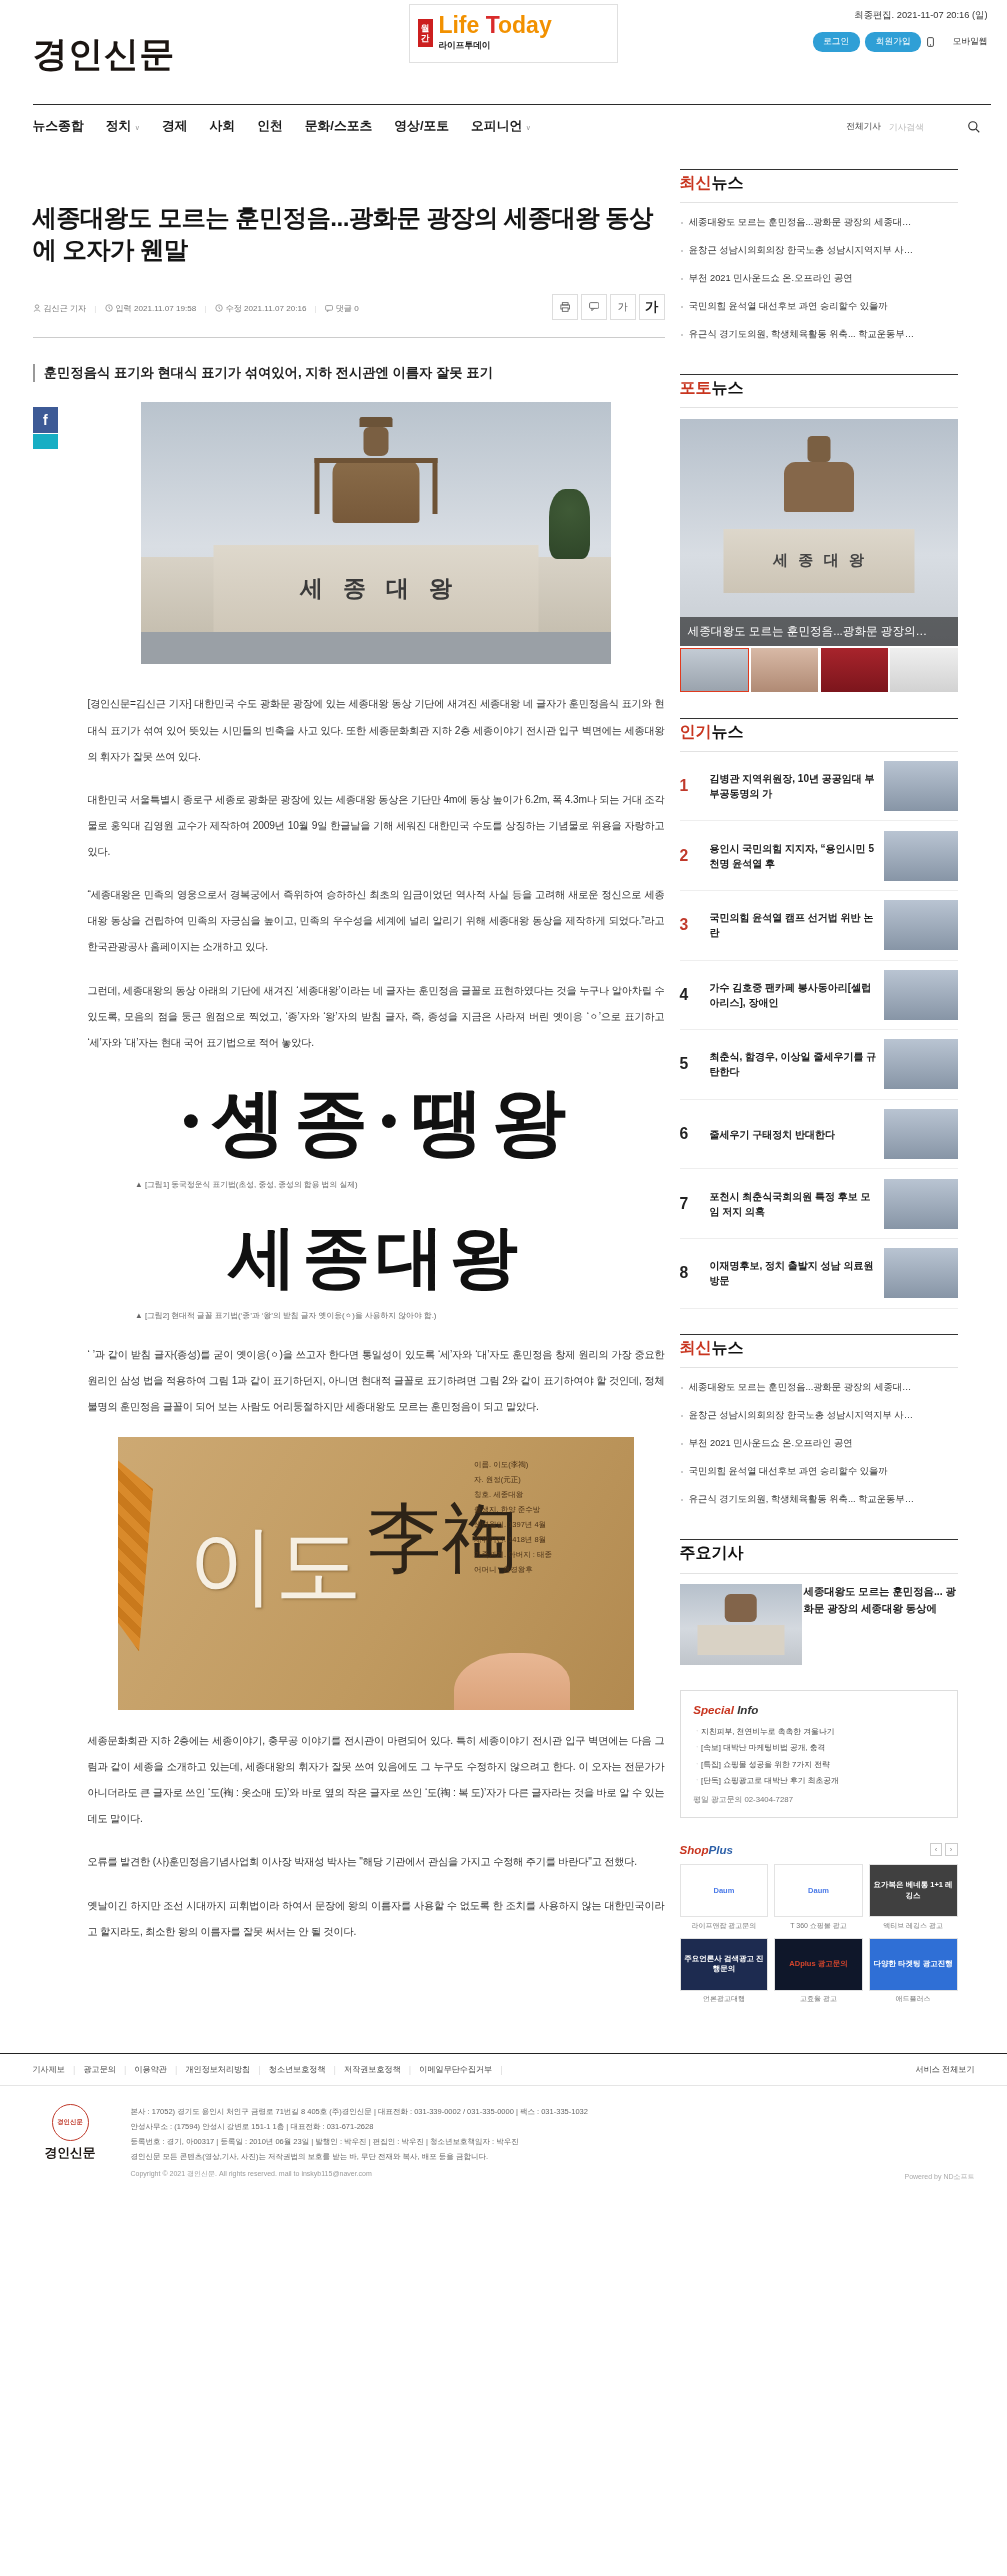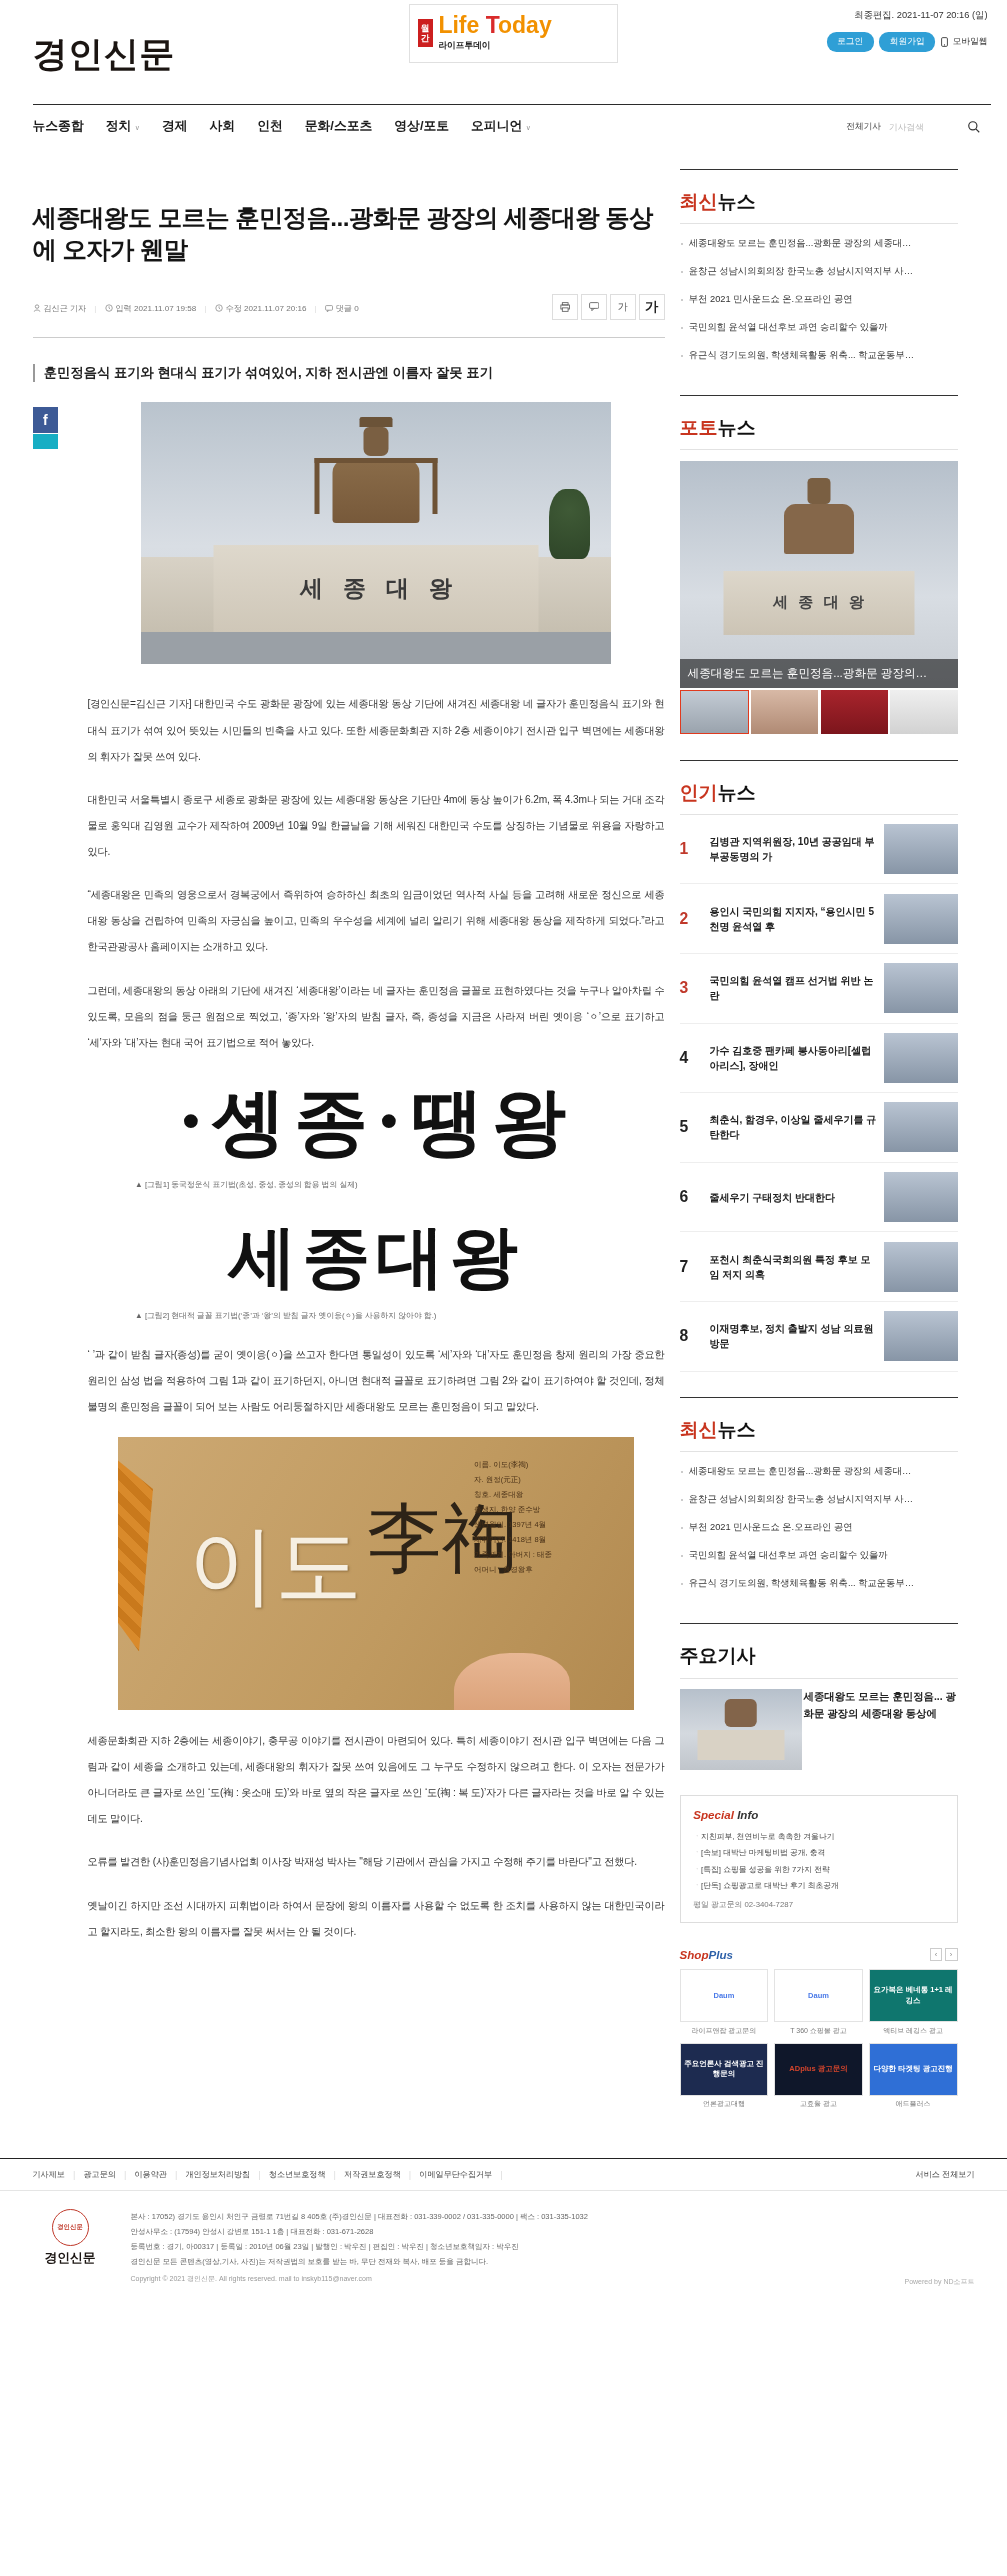--- a/index.html
+++ b/index.html
@@ -13,21 +13,21 @@
           display:flex;align-items:center;padding:5.8px 8.1px;gap:5.8px;background:#fff}
   .banner .vert{background:#cc1f1f;color:#fff;font-size:8.7px;font-weight:bold;width:15px;
                 padding:3.5px 2.3px;text-align:center;line-height:1.2}
   .banner .bt{font-size:23px;font-weight:bold;color:#f29100;line-height:1}
   .banner .bt .t2{color:#d92b2b}
   .banner .bs{font-size:8.7px;font-weight:bold;color:#222;margin-top:2.3px}
   .top-right{position:absolute;right:3px;top:9.3px;text-align:right}
   .lastedit{font-size:9.3px;color:#333;margin-bottom:9.3px}
   .pillrow{display:flex;gap:5.8px;justify-content:flex-end;align-items:center}
   .pill{background:#2f9fd6;color:#fff;border:none;border-radius:9.3px;font-size:8.7px;padding:4.1px 10.4px;cursor:pointer}
-  .mobile{font-size:8.7px;color:#333;display:flex;align-items:center;gap:5px}
+  .mobile{font-size:8.7px;color:#333;display:flex;align-items:center;gap:19px}
   .navbar{border-top:1.7px solid #2b2b2b;display:flex;align-items:center;height:44px;position:relative}
   .nav-item{font-size:12.8px;font-weight:bold;color:#1d1d1d;margin-right:22px;cursor:pointer;white-space:nowrap}
   .nav-item .chev{font-size:7px;color:#999;font-weight:normal}
   .searchbox{position:absolute;right:9.3px;display:flex;align-items:center;gap:8.1px}
   .search-cat{font-size:8.7px;color:#444}
   .search-input{border:none;outline:none;font-size:8.7px;color:#333;width:70px}
   .search-input::placeholder{color:#bbb}
   .subnav{height:34px;display:flex;align-items:center;border-bottom:0.6px solid #e6e6e6}
   .subnav-item{font-size:11.6px;font-weight:bold;color:#222;cursor:pointer}
   
@@ -82,21 +82,21 @@
                  background:repeating-linear-gradient(45deg,#d98a2b 0 8.1px,#c9791c 8.1px 16.2px);clip-path:polygon(0 0,100% 15%,60% 100%,0 85%)}
   .exhibit .bigname{position:absolute;left:70px;top:70px;font-size:87px;font-weight:normal;color:#f6efe2;
                     text-shadow:1.2px 1.2px 2.3px rgba(90,60,20,.5)}
   .exhibit .hanja{position:absolute;left:249px;top:52px;font-size:75px;color:#2d2317;
                   font-family:"DejaVu Serif","Liberation Serif",serif}
   .exhibit .panel{position:absolute;right:15px;top:20px;width:145px;font-size:7.5px;color:#4a3117;line-height:2.0}
   .exhibit .hand{position:absolute;right:64px;bottom:-17.4px;width:116px;height:75px;border-radius:50% 40% 0 0;
                  background:linear-gradient(#e8b794,#d79c72)}
   
   .side-sec{margin-bottom:25.5px}
-  .side-head{border-top:1.7px solid #333;padding-top:19px;font-size:19px;font-weight:bold;color:#111;
+  .side-head{border-top:1.7px solid #333;padding-top:3px;font-size:16px;font-weight:bold;color:#111;
              padding-bottom:8.1px;border-bottom:0.6px solid #e2e2e2}
   .side-head .accent{color:#c8351f}
   .latest-list{padding-top:5.8px}
   .latest-item{font-size:9.3px;color:#333;padding:7.5px 0 7.5px 9.3px;position:relative;cursor:pointer;
                white-space:nowrap;overflow:hidden;text-overflow:ellipsis}
   .latest-item::before{content:"";position:absolute;left:1.2px;top:12.8px;width:2.3px;height:2.3px;background:#bbb;border-radius:50%}
   .photo-big{margin-top:10.4px;position:relative;width:100%;height:227px;overflow:hidden;
              background:linear-gradient(#b6c0cb,#d8dde3 60%,#c7ccd2)}
   .photo-big .cap{position:absolute;left:0;bottom:0;width:100%;background:rgba(0,0,0,.55);color:#fff;
                   font-size:11.6px;padding:7px 8.1px;white-space:nowrap;overflow:hidden;text-overflow:ellipsis}
@@ -487,21 +487,21 @@
               <div class="shop-tile" style="background: rgb(255, 255, 255); color: rgb(74, 122, 232);">Daum</div>
               <div class="shop-cap">라이프앤잡 광고문의</div>
             </div>
 
             <div class="shop-cell">
               <div class="shop-tile" style="background: rgb(255, 255, 255); color: rgb(74, 122, 232);">Daum</div>
               <div class="shop-cap">T 360 쇼핑몰 광고</div>
             </div>
 
             <div class="shop-cell">
-              <div class="shop-tile" style="background: #0f766e; color: rgb(255, 255, 255);">요가복은 베네통 1+1 레깅스</div>
+              <div class="shop-tile" style="background: #404040; color: rgb(255, 255, 255);">요가복은 베네통 1+1 레깅스</div>
               <div class="shop-cap">액티브 레깅스 광고</div>
             </div>
 
             <div class="shop-cell">
               <div class="shop-tile" style="background: rgb(29, 43, 80); color: rgb(255, 255, 255);">주요언론사 검색광고 진행문의</div>
               <div class="shop-cap">언론광고대행</div>
             </div>
 
             <div class="shop-cell">
               <div class="shop-tile" style="background: #0f172a; color: rgb(212, 69, 44);">ADplus 광고문의</div>

